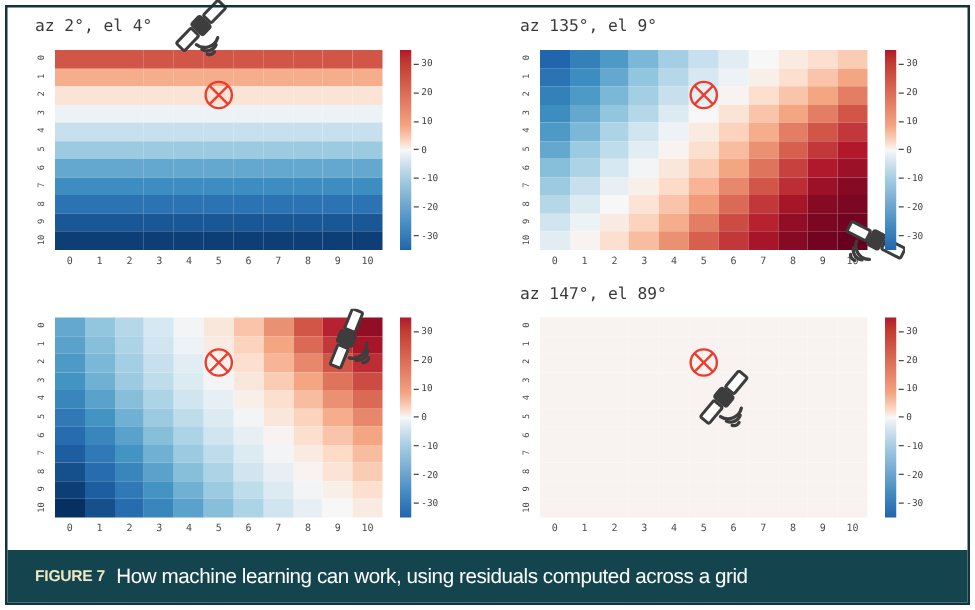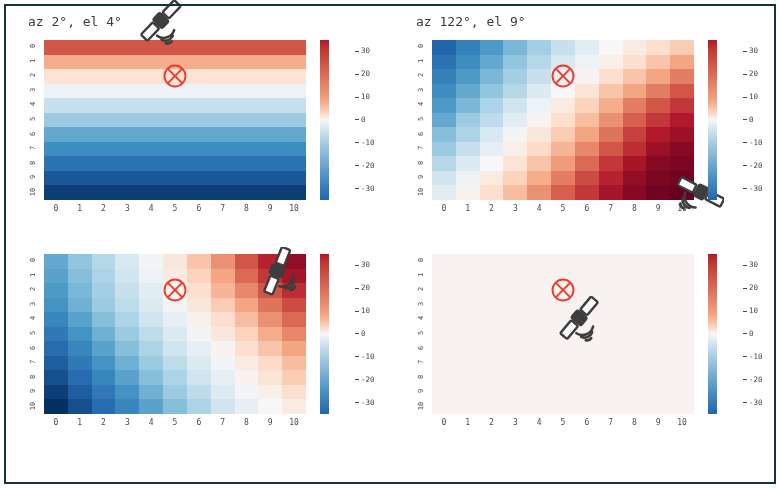--- a/index.html
+++ b/index.html
@@ -86,21 +86,20 @@
       #a6cee3 64%, #7fb0d5 74%, #4a90c4 86%, #2166ac 100%);
   }
   .cbar-tick{
     position:absolute;
     left:11px;
     font-family:"DejaVu Sans Mono","Liberation Mono",monospace;
     font-size:7.5px;
     color:#3f3f3f;
     white-space:nowrap;
     margin-top:-5px;
-    margin-left:24px;
   }
   .cbar-tick .dash{
     display:inline-block;
     width:4px;height:1px;
     background:#4a4a4a;
     vertical-align:middle;
     margin-right:2px;
   }
 
   
@@ -313,21 +312,21 @@
           <div class="cbar" style="left: 306px; top: 26px; width: 9px; height: 160px;"></div>
           <div class="cbar-tick" style="left: 317px; top: 37.4286px;"><span class="dash"></span><span>30</span></div>
           <div class="cbar-tick" style="left: 317px; top: 60.2857px;"><span class="dash"></span><span>20</span></div>
           <div class="cbar-tick" style="left: 317px; top: 83.1429px;"><span class="dash"></span><span>10</span></div>
           <div class="cbar-tick" style="left: 317px; top: 106px;"><span class="dash"></span><span>0</span></div>
           <div class="cbar-tick" style="left: 317px; top: 128.857px;"><span class="dash"></span><span>-10</span></div>
           <div class="cbar-tick" style="left: 317px; top: 151.714px;"><span class="dash"></span><span>-20</span></div>
           <div class="cbar-tick" style="left: 317px; top: 174.571px;"><span class="dash"></span><span>-30</span></div>
         </div>
         <div class="panel" style="left: 396px; top: 8px; width: 360px; height: 206px;">
-          <div class="panel-title" style="left: 14px; top: 0px;">az 122°, el 9°</div>
+          <div class="panel-title" style="left: 14px; top: 0px;">az 135°, el 9°</div>
           <div class="axes-wrap" style="left: 30px; top: 26px; width: 262px; height: 160px;">
             <div class="heat">
               <div class="cell" style="background: rgb(33, 102, 172);"></div>
               <div class="cell" style="background: rgb(52, 128, 185);"></div>
               <div class="cell" style="background: rgb(78, 154, 199);"></div>
               <div class="cell" style="background: rgb(123, 183, 214);"></div>
               <div class="cell" style="background: rgb(164, 206, 227);"></div>
               <div class="cell" style="background: rgb(200, 224, 237);"></div>
               <div class="cell" style="background: rgb(225, 237, 243);"></div>
               <div class="cell" style="background: rgb(247, 247, 247);"></div>
@@ -662,20 +661,21 @@
           <div class="cbar" style="left: 306px; top: 26px; width: 9px; height: 160px;"></div>
           <div class="cbar-tick" style="left: 317px; top: 37.4286px;"><span class="dash"></span><span>30</span></div>
           <div class="cbar-tick" style="left: 317px; top: 60.2857px;"><span class="dash"></span><span>20</span></div>
           <div class="cbar-tick" style="left: 317px; top: 83.1429px;"><span class="dash"></span><span>10</span></div>
           <div class="cbar-tick" style="left: 317px; top: 106px;"><span class="dash"></span><span>0</span></div>
           <div class="cbar-tick" style="left: 317px; top: 128.857px;"><span class="dash"></span><span>-10</span></div>
           <div class="cbar-tick" style="left: 317px; top: 151.714px;"><span class="dash"></span><span>-20</span></div>
           <div class="cbar-tick" style="left: 317px; top: 174.571px;"><span class="dash"></span><span>-30</span></div>
         </div>
         <div class="panel" style="left: 396px; top: 222px; width: 360px; height: 206px;">
+          <div class="panel-title" style="left: 14px; top: 0px;">az 147°, el 89°</div>
           <div class="axes-wrap" style="left: 30px; top: 26px; width: 262px; height: 160px;">
             <div class="heat">
               <div class="cell" style="background: rgb(248, 243, 240);"></div>
               <div class="cell" style="background: rgb(248, 243, 240);"></div>
               <div class="cell" style="background: rgb(248, 243, 240);"></div>
               <div class="cell" style="background: rgb(248, 243, 240);"></div>
               <div class="cell" style="background: rgb(248, 243, 240);"></div>
               <div class="cell" style="background: rgb(248, 243, 240);"></div>
               <div class="cell" style="background: rgb(248, 243, 240);"></div>
               <div class="cell" style="background: rgb(248, 243, 240);"></div>
@@ -840,14 +840,18 @@
           <div class="cbar-tick" style="left: 317px; top: 106px;"><span class="dash"></span><span>0</span></div>
           <div class="cbar-tick" style="left: 317px; top: 128.857px;"><span class="dash"></span><span>-10</span></div>
           <div class="cbar-tick" style="left: 317px; top: 151.714px;"><span class="dash"></span><span>-20</span></div>
           <div class="cbar-tick" style="left: 317px; top: 174.571px;"><span class="dash"></span><span>-30</span></div>
         </div>
       </div>
   </div>
 
   <div class="frame-border"></div>
 
+  <div class="caption-bar">
+    <span class="cap-label">FIGURE 7</span>
+    <span class="cap-text">How machine learning can work, using residuals computed across a grid</span>
+  </div>
 
 </div>
 
 </body></html>

